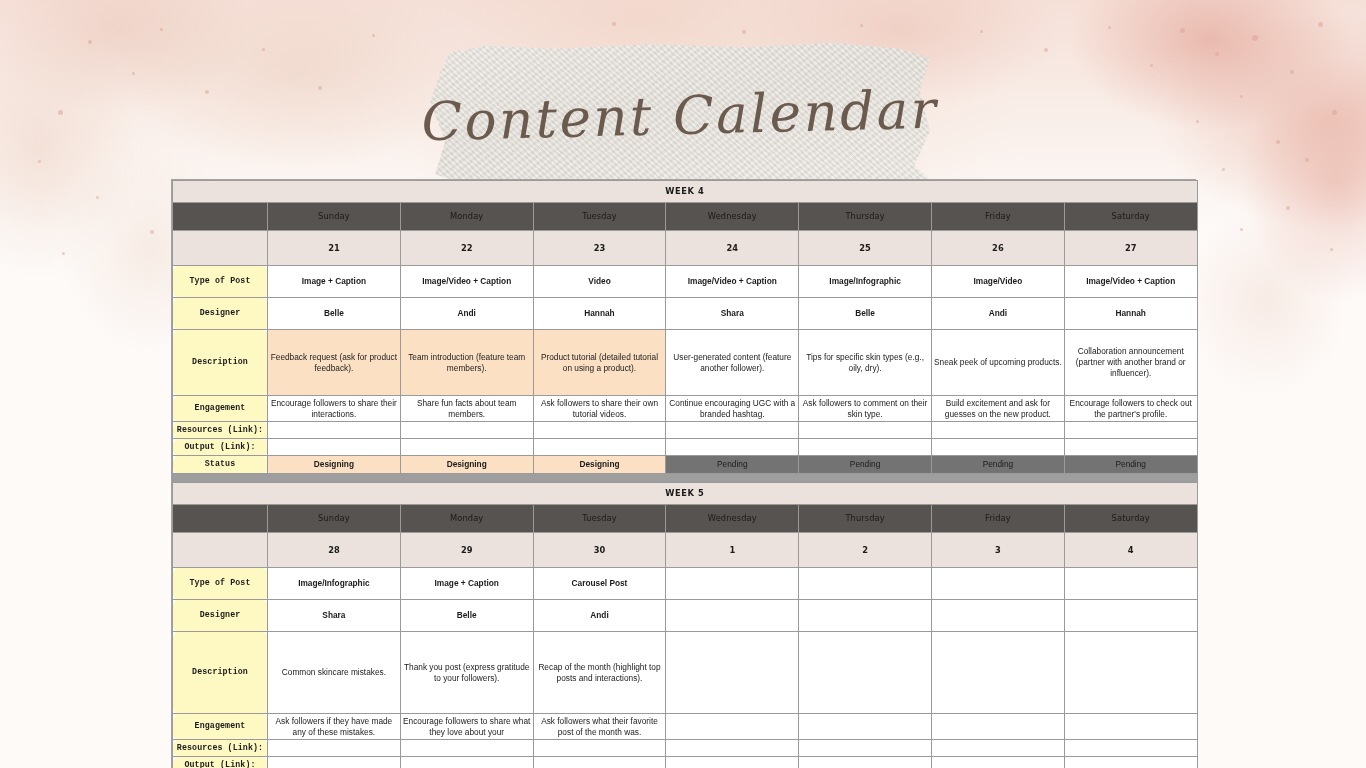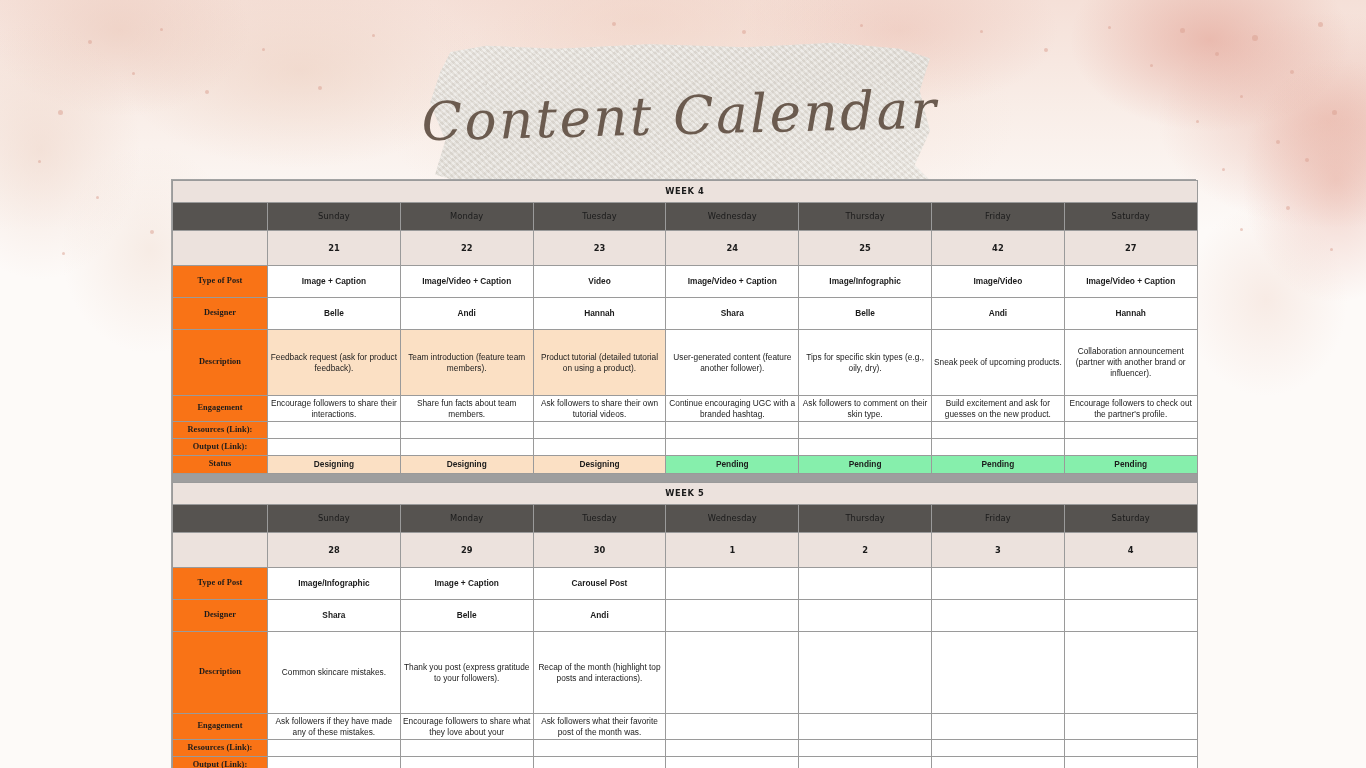--- a/index.html
+++ b/index.html
@@ -174,43 +174,44 @@
     font-family: "DejaVu Sans", sans-serif;
     font-weight: bold;
     font-size: 10.5px;
     color: #3c3a38;
     height: 35px;
   }
   td.date-blank { background: #ece2dd; }
 
   
   td.rowlabel {
-    background: #f97316;
-    font-family: Liberation Serif, serif;
+    background: #fef9c3;
+    font-family: Liberation Mono, monospace;
     font-weight: bold;
     font-size: 8px;
     color: #242424;
     letter-spacing: .1px;
+    border-radius: 6px;
   }
 
   
   td.body { background: #ffffff; }
   td.type, td.designer {
     height: 32px;
     font-weight: bold;
     font-size: 8.2px;
   }
   td.desc { height: 66px; padding: 3px 5px; }
   td.desc5 { height: 82px; padding: 3px 5px; }
   td.eng  { height: 26px; padding: 2px 4px; }
   td.link { height: 17px; }
   td.status {
     height: 18px;
-    background: #86efac;
-    font-weight: bold;
+    background: #737373;
+    font-weight: normal;
     font-size: 8.2px;
   }
   td.hl-desc { background: #fbe0c4; color: #d08030; }
   td.hl-status { background: #fbe0c4; color: #d2791f; font-weight: bold; }
 
   
   td.spacer {
     height: 9px;
     background: #9e9e9e;
     border: none;
@@ -295,21 +296,21 @@
           <td class="dow">Friday</td>
           <td class="dow">Saturday</td>
         </tr>
         <tr>
           <td class="date date-blank"></td>
           <td class="date">21</td>
           <td class="date">22</td>
           <td class="date">23</td>
           <td class="date">24</td>
           <td class="date">25</td>
-          <td class="date">42</td>
+          <td class="date">26</td>
           <td class="date">27</td>
         </tr>
         <tr>
           <td class="rowlabel">Type of Post</td>
           <td class="type body">Image + Caption</td>
           <td class="type body">Image/Video + Caption</td>
           <td class="type body">Video</td>
           <td class="type body">Image/Video + Caption</td>
           <td class="type body">Image/Infographic</td>
           <td class="type body">Image/Video</td>

